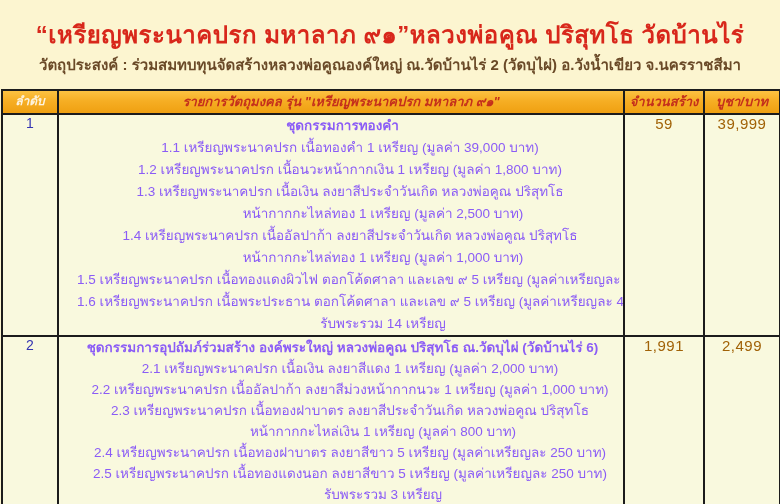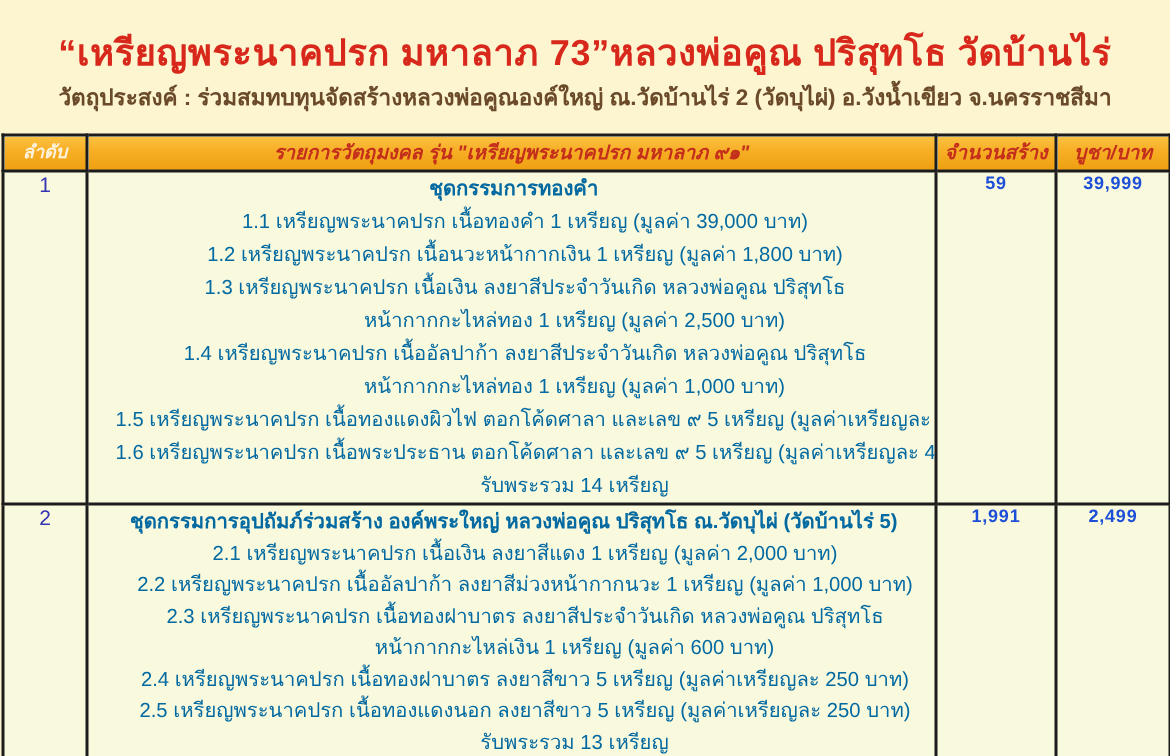--- a/index.html
+++ b/index.html
@@ -34,41 +34,40 @@
     height:22px;font-size:13px;font-style:italic;font-weight:bold;
     text-align:center;vertical-align:middle;white-space:nowrap;
   }
   th.h-index{color:#fdf3dd;font-size:12px;}
   th.h-items,th.h-qty,th.h-price{color:#c42f1c;}
   
   .index-cell{
     text-align:center;color:#3434b2;font-size:14px;padding-top:4px;
   }
   .num-cell{
-    text-align:center;color:#1d4ed8;font-size:12px;padding-top:4px;
+    text-align:center;color:#a16207;font-size:15px;padding-top:4px;
     letter-spacing:0.5px;
-    font-weight:bold;
   }
   .items-cell{padding-top:1px;}
   .line{
-    color:#0369a1;font-size:13.5px;white-space:nowrap;overflow:hidden;
+    color:#8b5cf6;font-size:13.5px;white-space:nowrap;overflow:hidden;
   }
   tr.row-1 .line{height:22px;line-height:22px;}
   tr.row-2 .line{height:21px;line-height:21px;}
   .line.head{font-weight:bold;padding-left:3px;}
   .line.item{padding-left:6px;margin-left:12px;}
   .line.cont{padding-left:38px;margin-left:46px;}
   tr.row-1 td{height:220px;}
   tr.row-2 td{height:169px;}
 </style>
 </head>
 <body>
 
 <div class="title">
-  <span class="t-quote">“เหรียญพระนาคปรก มหาลาภ 73”</span><span class="t-name">หลวงพ่อคูณ ปริสุทโธ วัดบ้านไร่</span>
+  <span class="t-quote">“เหรียญพระนาคปรก มหาลาภ ๙๑”</span><span class="t-name">หลวงพ่อคูณ ปริสุทโธ วัดบ้านไร่</span>
 </div>
 <div class="subtitle">วัตถุประสงค์ : ร่วมสมทบทุนจัดสร้างหลวงพ่อคูณองค์ใหญ่ ณ.วัดบ้านไร่ 2 (วัดบุไผ่) อ.วังน้ำเขียว จ.นครราชสีมา</div>
 
 <table class="amulet">
   <colgroup>
     <col style="width:56px">
     <col style="width:566px">
     <col style="width:80px">
     <col style="width:76px">
   </colgroup>
@@ -94,26 +93,26 @@
         <div class="line item">1.5 เหรียญพระนาคปรก เนื้อทองแดงผิวไฟ ตอกโค้ดศาลา และเลข ๙  5 เหรียญ (มูลค่าเหรียญละ 300 บาท)</div>
         <div class="line item">1.6 เหรียญพระนาคปรก เนื้อพระประธาน ตอกโค้ดศาลา และเลข ๙  5 เหรียญ (มูลค่าเหรียญละ 400 บาท)</div>
         <div class="line cont">รับพระรวม 14 เหรียญ</div>
       </td>
       <td class="num-cell">59</td>
       <td class="num-cell">39,999</td>
     </tr>
     <tr class="row-2">
       <td class="index-cell">2</td>
       <td class="items-cell">
-        <div class="line head">ชุดกรรมการอุปถัมภ์ร่วมสร้าง องค์พระใหญ่ หลวงพ่อคูณ ปริสุทโธ ณ.วัดบุไผ่ (วัดบ้านไร่ 5)</div>
+        <div class="line head">ชุดกรรมการอุปถัมภ์ร่วมสร้าง องค์พระใหญ่ หลวงพ่อคูณ ปริสุทโธ ณ.วัดบุไผ่ (วัดบ้านไร่ 6)</div>
         <div class="line item">2.1 เหรียญพระนาคปรก เนื้อเงิน ลงยาสีแดง 1 เหรียญ (มูลค่า 2,000 บาท)</div>
         <div class="line item">2.2 เหรียญพระนาคปรก เนื้ออัลปาก้า ลงยาสีม่วงหน้ากากนวะ 1 เหรียญ (มูลค่า 1,000 บาท)</div>
         <div class="line item">2.3 เหรียญพระนาคปรก เนื้อทองฝาบาตร ลงยาสีประจำวันเกิด หลวงพ่อคูณ ปริสุทโธ</div>
-        <div class="line cont">หน้ากากกะไหล่เงิน 1 เหรียญ (มูลค่า 600 บาท)</div>
+        <div class="line cont">หน้ากากกะไหล่เงิน 1 เหรียญ (มูลค่า 800 บาท)</div>
         <div class="line item">2.4 เหรียญพระนาคปรก เนื้อทองฝาบาตร ลงยาสีขาว 5 เหรียญ (มูลค่าเหรียญละ 250 บาท)</div>
         <div class="line item">2.5 เหรียญพระนาคปรก เนื้อทองแดงนอก ลงยาสีขาว 5 เหรียญ (มูลค่าเหรียญละ 250 บาท)</div>
-        <div class="line cont">รับพระรวม 13 เหรียญ</div>
+        <div class="line cont">รับพระรวม 3 เหรียญ</div>
       </td>
       <td class="num-cell">1,991</td>
       <td class="num-cell">2,499</td>
     </tr>
   </tbody>
 </table>
 
 </body></html>

